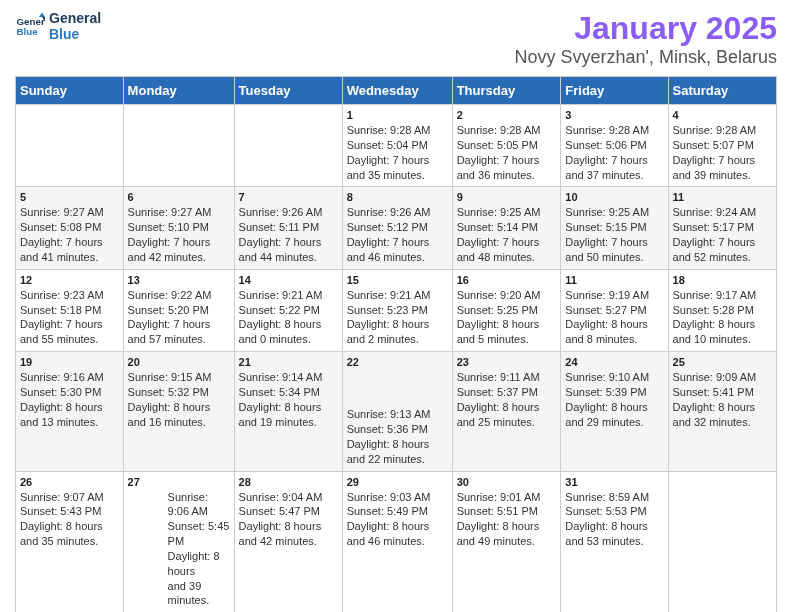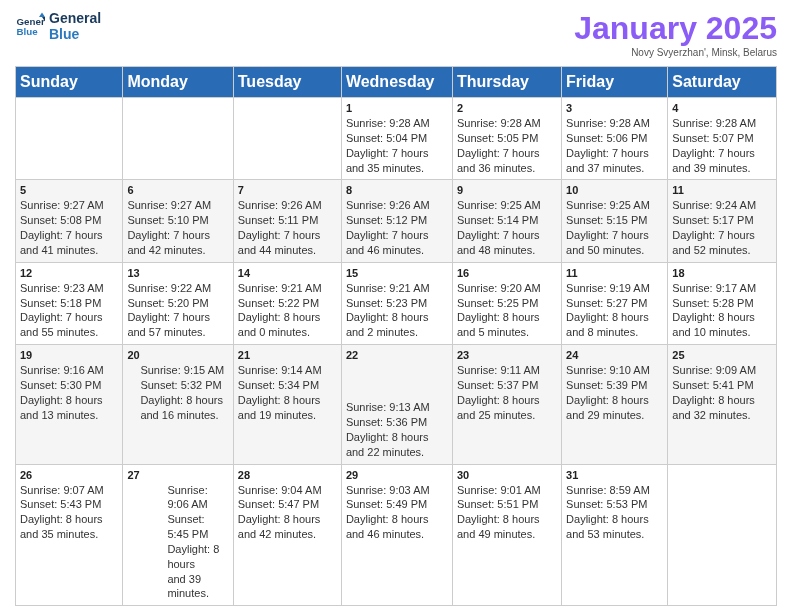--- a/index.html
+++ b/index.html
@@ -30,34 +30,34 @@
     }
     .title-area {
       text-align: right;
     }
     .month-title {
       font-size: 32px;
       font-weight: bold;
       color: #8b5cf6;
     }
     .location-title {
-      font-size: 10px;
+      font-size: 18px;
       color: #555;
     }
     .calendar {
       width: 100%;
       border-collapse: collapse;
       font-size: 10.5px;
     }
     .calendar th {
       background-color: #2a6bb5;
       color: #fff;
       padding: 6px 4px;
       text-align: left;
-      font-size: 16px;
+      font-size: 13px;
       font-weight: bold;
       border: 1px solid #ccc;
     }
     .calendar td {
       border: 1px solid #ccc;
       vertical-align: top;
       padding: 4px;
       width: 113px;
       min-height: 80px;
       background: #fff;
@@ -254,21 +254,21 @@
         <tr>
           <td>
             <div class="day-num">19</div>
             <div class="day-info" style="white-space: pre-line;">Sunrise: 9:16 AM
 Sunset: 5:30 PM
 Daylight: 8 hours
 and 13 minutes.</div>
           </td>
           <td>
             <div class="day-num">20</div>
-            <div class="day-info" style="white-space: pre-line; margin-left: 13px;">Sunrise: 9:15 AM
+            <div class="day-info" style="white-space: pre-line;">Sunrise: 9:15 AM
 Sunset: 5:32 PM
 Daylight: 8 hours
 and 16 minutes.</div>
           </td>
           <td>
             <div class="day-num">21</div>
             <div class="day-info" style="white-space: pre-line;">Sunrise: 9:14 AM
 Sunset: 5:34 PM
 Daylight: 8 hours
 and 19 minutes.</div>

